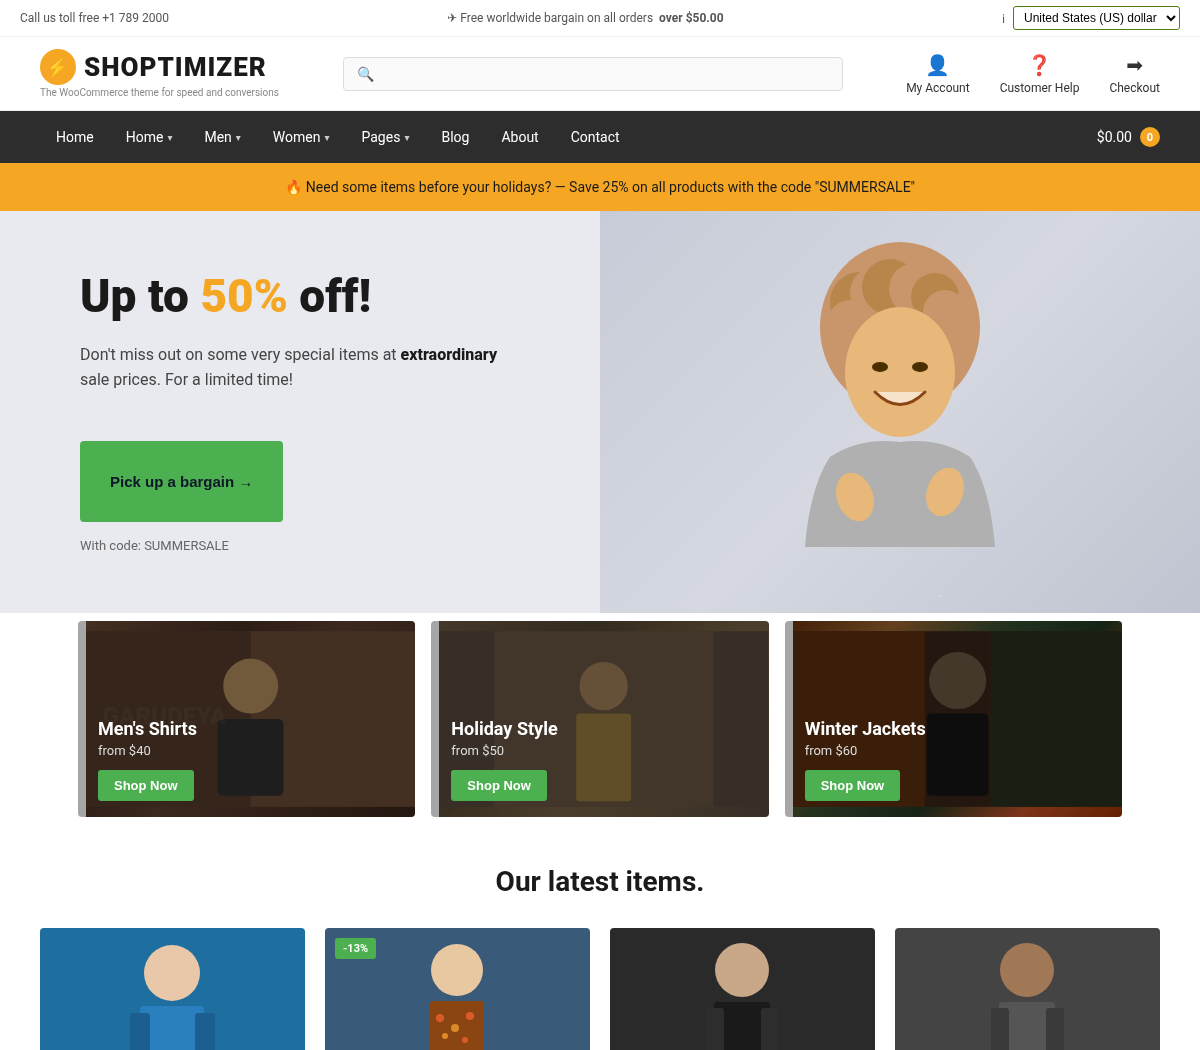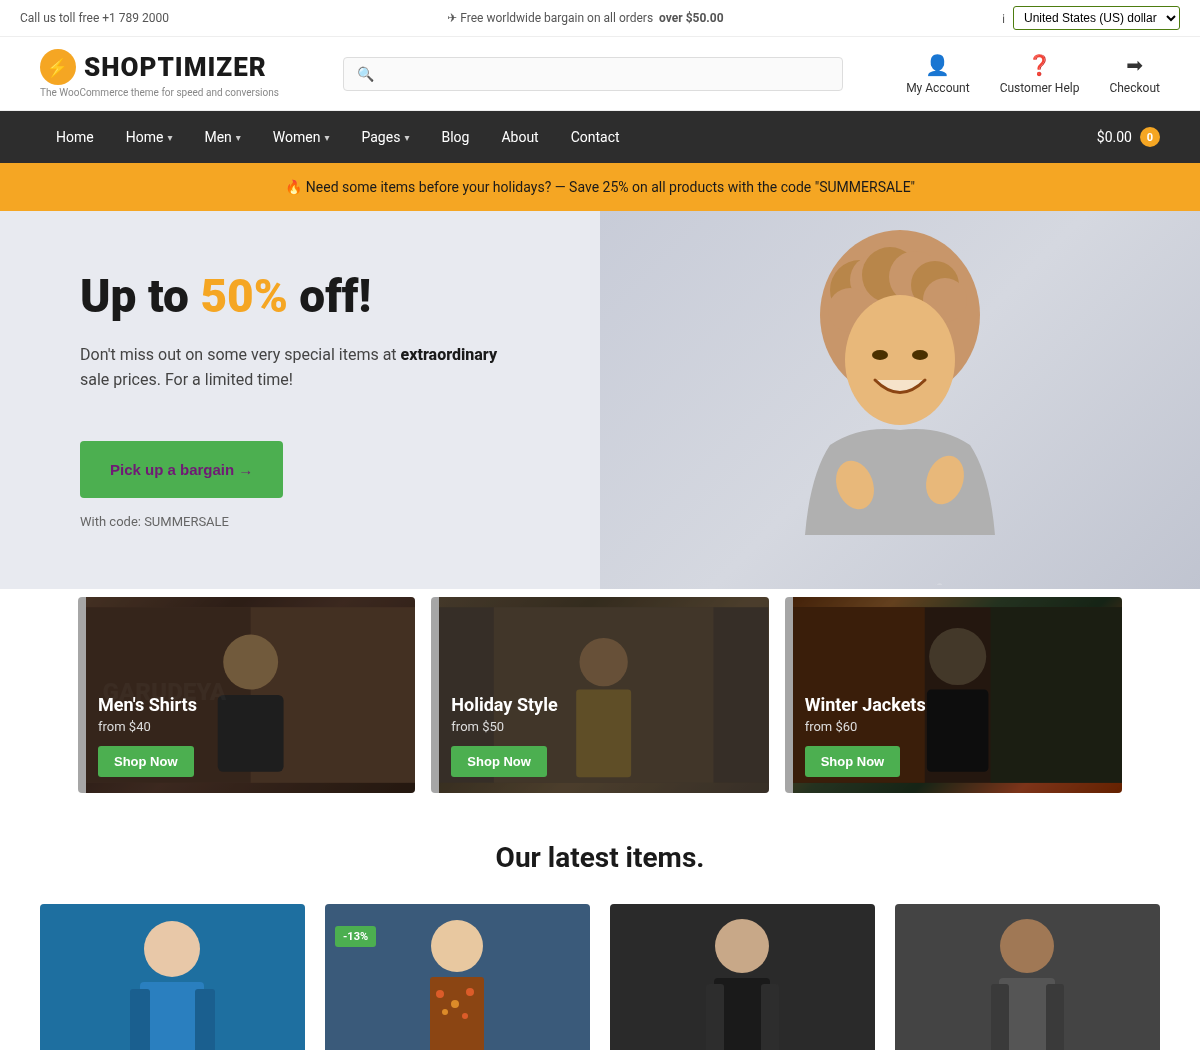--- a/index.html
+++ b/index.html
@@ -113,22 +113,22 @@
       position: relative;
       overflow: hidden;
     }
     .hero-content { flex: 1; z-index: 1; }
     .hero-title { font-size: 46px; font-weight: 900; color: #1a1a1a; line-height: 1.1; margin-bottom: 20px; }
     .hero-title .highlight { color: #f5a623; }
     .hero-subtitle { font-size: 16px; color: #444; line-height: 1.6; margin-bottom: 16px; max-width: 440px; }
     .hero-subtitle strong { font-weight: 800; color: #1a1a1a; }
     .hero-btn {
       background: #4caf50;
-      color: #701a75; font-size: 15px; font-weight: 600;
-      padding: 20px 30px; border: none; border-radius: 4px;
+      color: #0f172a; font-size: 15px; font-weight: 600;
+      padding: 32px 30px; border: none; border-radius: 4px;
       cursor: pointer; display: inline-flex; align-items: center; gap: 8px; margin-top: 32px;
     }
     .hero-code { font-size: 13px; color: #666; margin-top: 16px; }
     .hero-image {
       position: absolute; right: 0; top: 0; bottom: 0;
       width: 50%; display: flex; align-items: center; justify-content: center;
       overflow: hidden;
     }
     .hero-image-placeholder {
       width: 100%; height: 100%;
@@ -182,21 +182,21 @@
     .products-grid {
       display: grid; grid-template-columns: repeat(4, 1fr); gap: 20px;
     }
     .product-item { position: relative; cursor: pointer; }
     .product-item-image {
       width: 100%; height: 150px; border-radius: 4px; overflow: hidden;
       background: #e0e0e0;
     }
 
     .discount-badge {
-      position: absolute; top: 22px; left: 10px;
+      position: absolute; top: 10px; left: 10px;
       background: #4caf50; color: #fff;
       font-size: 11px; font-weight: 700;
       padding: 4px 8px; border-radius: 3px;
     }
   </style>
 </head>
 <body>
 
 <div class="top-bar">
   <span>Call us toll free +1 789 2000</span>

